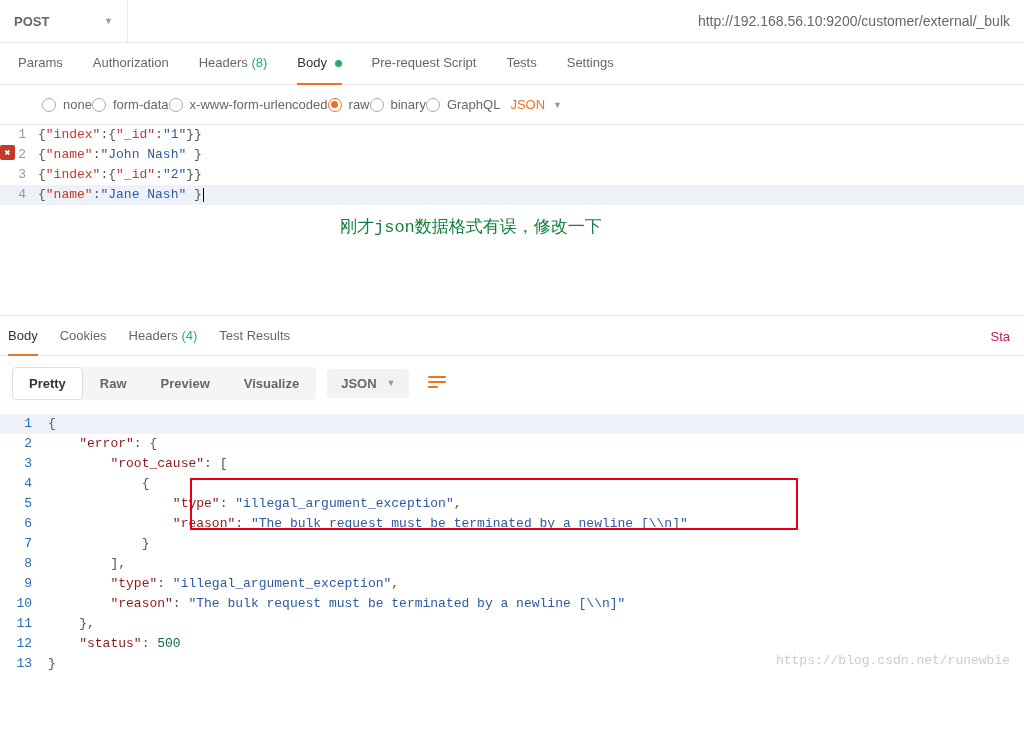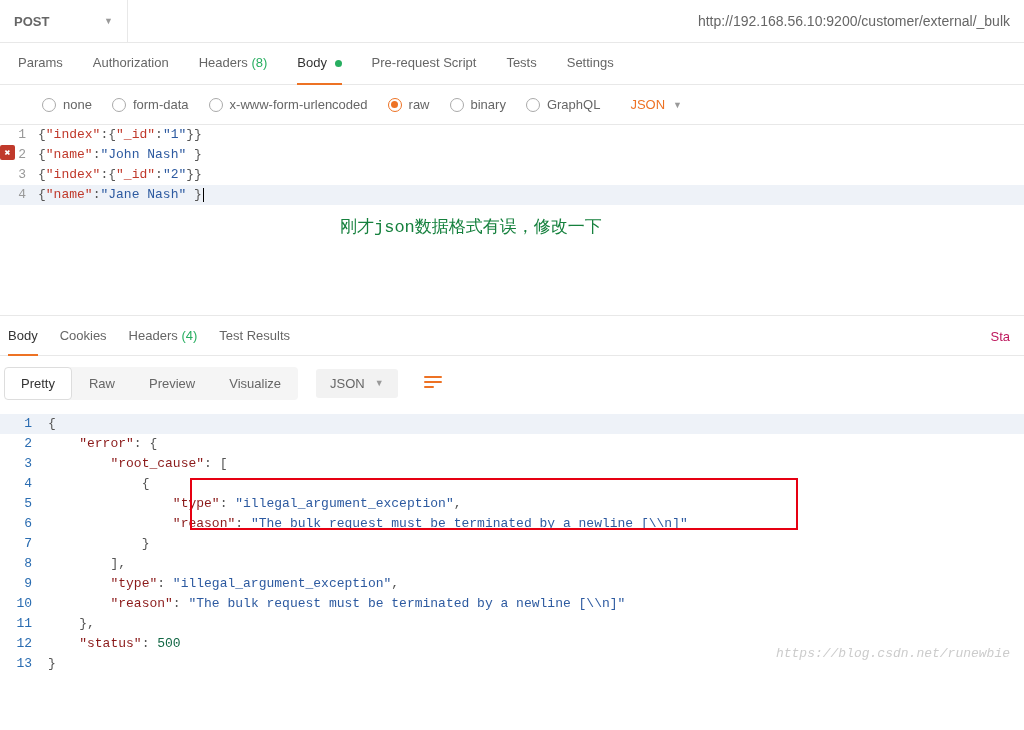--- a/index.html
+++ b/index.html
@@ -7,21 +7,21 @@
 .top-bar { display: flex; border-bottom: 1px solid #e8e8e8; }
 .method-select { width: 128px; height: 42px; display: flex; align-items: center; justify-content: space-between; padding: 0 14px; font-weight: bold; color: #666; border-right: 1px solid #e8e8e8; cursor: pointer; }
 .chevron { font-size: 9px; color: #999; }
 .url-input { flex: 1; height: 42px; border: none; padding: 0 14px; font-size: 14px; color: #666; background: transparent; outline: none; text-align: right; }
 .request-tabs { display: flex; align-items: center; gap: 30px; padding: 12px 18px 10px; border-bottom: 1px solid #e8e8e8; }
 .request-tab { color: #666; cursor: pointer; padding-bottom: 4px; position: relative; }
 .request-tab.active { color: #333; font-weight: 500; }
 .request-tab.active::after { content: ''; position: absolute; left: 0; right: 0; bottom: -11px; height: 2px; background: #ed7224; }
 .badge-green { color: #27ae60; }
 .dot-green { display: inline-block; width: 7px; height: 7px; border-radius: 50%; background: #27ae60; margin-left: 4px; vertical-align: middle; }
-.body-type-bar { display: flex; align-items: flex-start; gap: 20px; padding: 12px 42px; border-bottom: 1px solid #e8e8e8; }
+.body-type-bar { display: flex; align-items: flex-start; padding: 12px 42px; border-bottom: 1px solid #e8e8e8; }
 .radio-item { display: flex; align-items: center; gap: 7px; color: #666; cursor: pointer; }
 .radio { width: 14px; height: 14px; border: 1.5px solid #aaa; border-radius: 50%; display: inline-flex; align-items: center; justify-content: center; }
 .radio.checked { border-color: #ed7224; }
 .radio.checked::after { content: ''; width: 7px; height: 7px; border-radius: 50%; background: #ed7224; }
 .format-select { display: flex; align-items: center; gap: 8px; color: #ed7224; cursor: pointer; margin-left: 10px; }
 .code-editor { font-family: Consolas, "Courier New", monospace; font-size: 13px; position: relative; }
 .code-line { display: flex; line-height: 20px; }
 .gutter { width: 38px; text-align: right; padding-right: 12px; color: #999; user-select: none; position: relative; }
 .code-content { flex: 1; white-space: pre; }
 .code-line.current { background: #eef2f8; }
@@ -31,38 +31,38 @@
 .tok-brace { color: #555; }
 .tok-key { color: #c0392b; }
 .tok-str { color: #2d5aa0; }
 .tok-prop { color: #8b1a1a; }
 .tok-num { color: #116644; }
 .response-tabs { display: flex; align-items: center; gap: 22px; padding: 12px 8px 10px; border-top: 1px solid #e8e8e8; border-bottom: 1px solid #e8e8e8; }
 .response-tab { color: #666; cursor: pointer; position: relative; padding-bottom: 2px; }
 .response-tab.active { color: #333; }
 .response-tab.active::after { content: ''; position: absolute; left: 0; right: 0; bottom: -11px; height: 2px; background: #ed7224; }
 .status-right { margin-left: auto; color: #be185d; padding-right: 6px;}
-.view-bar { display: flex; align-items: center; gap: 12px; padding: 10px 4px; }
+.view-bar { display: flex; align-items: center; gap: 5px; padding: 10px 12px; font-weight: bold; }
 .view-tabs { display: flex; background: #f5f5f5; border-radius: 4px; overflow: hidden; }
 .view-tab { padding: 8px 16px; color: #666; cursor: pointer; }
 .view-tab.active { background: #fff; color: #333; border: 1px solid #ddd; border-radius: 4px; }
 .view-tab:not(.active) { border: 1px solid transparent; }
 .format-dd { display: flex; align-items: center; gap: 10px; padding: 7px 14px; background: #f2f2f2; border-radius: 3px; color: #666; cursor: pointer; margin-left: 6px; }
 .wrap-btn { width: 34px; height: 34px; display: flex; align-items: center; justify-content: center; border-radius: 3px; cursor: pointer; margin-left: 6px; }
 .wrap-icon { width: 18px; height: 14px; position: relative; }
 .wrap-icon span { display: block; height: 2px; background: #ed7224; margin-bottom: 3px; border-radius: 1px; }
 .wrap-icon span:nth-child(1){width:18px;} .wrap-icon span:nth-child(2){width:18px;} .wrap-icon span:nth-child(3){width:10px;}
 .response-body { font-family: Consolas, "Courier New", monospace; font-size: 13px; position: relative; padding-top: 4px; }
 .rline { display: flex; line-height: 20px; }
 .rgutter { width: 48px; text-align: right; padding-right: 16px; color: #2a6cb1; user-select: none; }
 .rcontent { flex: 1; white-space: pre; }
 .rline.hl { background: #eef2f8; }
 .red-box { position: absolute; border: 2px solid #e60012; left: 190px; top: 68px; width: 608px; height: 52px; pointer-events: none; }
 .annotation2 { position: absolute; left: 548px; top: 22px; color: #e60012; font-size: 17px; }
-.watermark { position: absolute; right: 14px; bottom: 13px; color: #ccc; font-size: 13px; font-style: italic; }
+.watermark { position: absolute; right: 14px; bottom: 6px; color: #ccc; font-size: 13px; }
 </style>
 </head>
 <body>
 
 <div class="top-bar">
   <div class="method-select">
     <span>POST</span>
     <span class="chevron">▼</span>
   </div>
   <input class="url-input" value="http://192.168.56.10:9200/customer/external/_bulk" style="">

